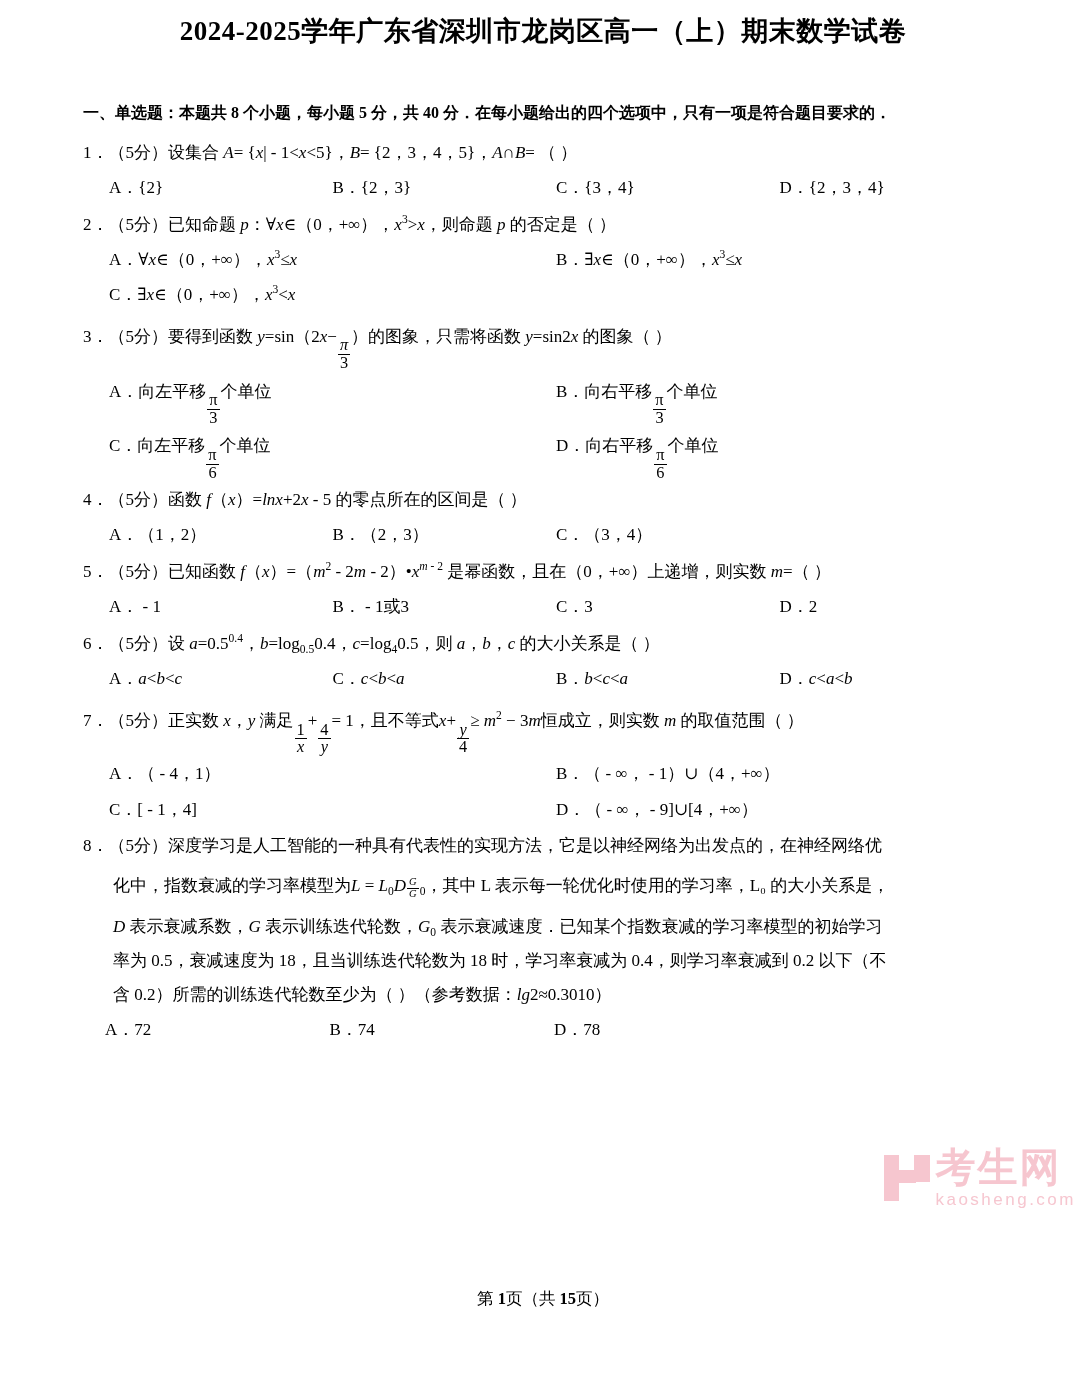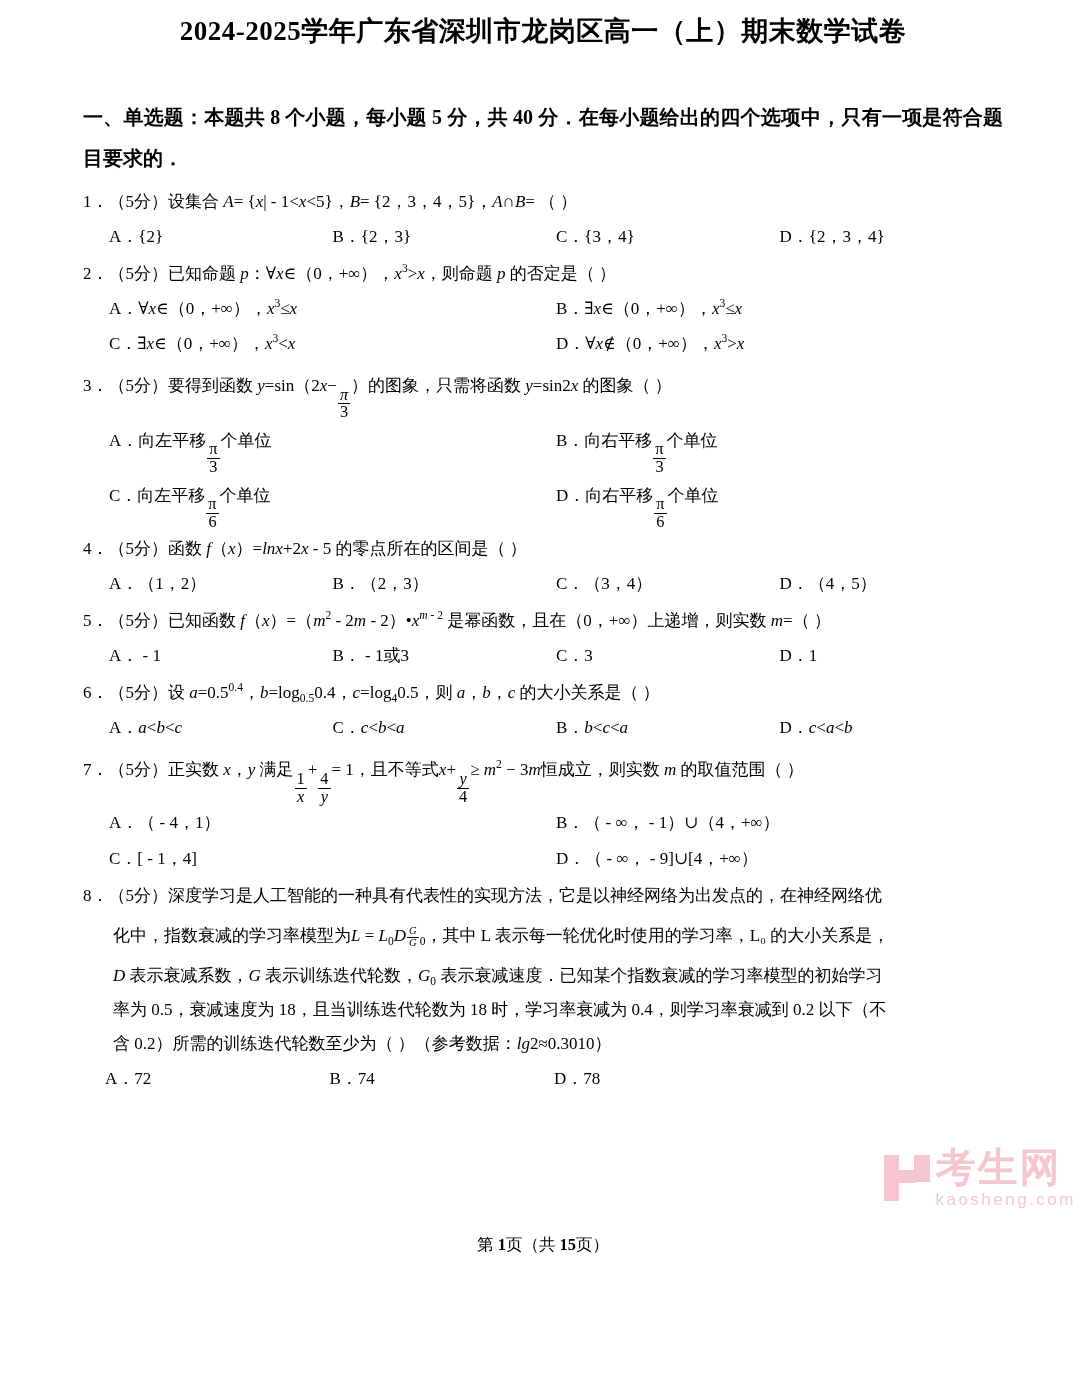--- a/index.html
+++ b/index.html
@@ -24,21 +24,21 @@
   }
 
   
   .body-block {
     margin:0 auto;
     width:920px;
     padding-top:48px;
   }
 
   .section-head {
-    font-size:20px;
+    font-size:16px;
     font-weight:bold;
     line-height:2.05;
     text-align:justify;
     margin-bottom:6px;
   }
 
   .q {
     font-size:17px;
     line-height:2.0;
     margin-bottom:2px;
@@ -89,21 +89,21 @@
   }
   .supfrac .num { padding:0 2px; }
   .supfrac .den { padding:0 2px; border-top:1px solid #000; }
 
   .nowrap { white-space:nowrap; }
 
   
   .footer {
     position:absolute;
     left:0; right:0;
-    top:1234px;
+    top:1288px;
     text-align:center;
     font-size:16.5px;
   }
   .footer b { font-weight:bold; }
 
   
   .watermark {
     position:absolute;
     right:10px;
     bottom:12px;
@@ -163,21 +163,20 @@
     <div class="q">
       <div class="q-stem">
         <span>2</span>．<span>（5分）</span>已知命题 <i>p</i>：∀<i>x</i>∈（0，+∞），<i>x</i><sup>3</sup>&gt;<i>x</i>，则命题 <i>p</i> 的否定是（      ）
       </div>
       <div class="opts cols2">
         <div>A．∀<i>x</i>∈（0，+∞），<i>x</i><sup>3</sup>≤<i>x</i></div>
         <div>B．∃<i>x</i>∈（0，+∞），<i>x</i><sup>3</sup>≤<i>x</i></div>
       </div>
       <div class="opts cols2">
         <div>C．∃<i>x</i>∈（0，+∞），<i>x</i><sup>3</sup>&lt;<i>x</i></div>
-        <div>D．∀<i>x</i>∉（0，+∞），<i>x</i><sup>3</sup>&gt;<i>x</i></div>
       </div>
     </div>
 
     <div class="q">
       <div class="q-stem" style="line-height:2.6">
         <span>3</span>．<span>（5分）</span>要得到函数 <i>y</i>=sin（2<i>x</i>−<span class="frac">
             <span class="num"><i>π</i></span>
             <span class="den">3</span>
           </span>）的图象，只需将函数 <i>y</i>=sin2<i>x</i> 的图象（      ）
       </div>
@@ -204,33 +203,32 @@
     </div>
 
     <div class="q">
       <div class="q-stem">
         <span>4</span>．<span>（5分）</span>函数 <i>f</i>（<i>x</i>）=<i>lnx</i>+2<i>x</i> - 5 的零点所在的区间是（      ）
       </div>
       <div class="opts cols4">
         <div>A．（1，2）</div>
         <div>B．（2，3）</div>
         <div>C．（3，4）</div>
-        <div>D．（4，5）</div>
       </div>
     </div>
 
     <div class="q">
       <div class="q-stem">
         <span>5</span>．<span>（5分）</span>已知函数 <i>f</i>（<i>x</i>）=（<i>m</i><sup>2</sup> - 2<i>m</i> - 2）•<i>x</i><sup><i>m</i> - 2</sup> 是幂函数，且在（0，+∞）上递增，则实数 <i>m</i>=（      ）
       </div>
       <div class="opts cols4">
         <div>A． - 1</div>
         <div>B． - 1或3</div>
         <div>C．3</div>
-        <div>D．1</div>
+        <div>D．2</div>
       </div>
     </div>
 
     <div class="q">
       <div class="q-stem">
         <span>6</span>．<span>（5分）</span>设 <i>a</i>=0.5<sup>0.4</sup>，<i>b</i>=log<sub>0.5</sub>0.4，<i>c</i>=log<sub>4</sub>0.5，则 <i>a</i>，<i>b</i>，<i>c</i> 的大小关系是（      ）
       </div>
       <div class="opts cols4">
         <div>A．<i>a</i>&lt;<i>b</i>&lt;<i>c</i></div>
         <div>C．<i>c</i>&lt;<i>b</i>&lt;<i>a</i></div>

